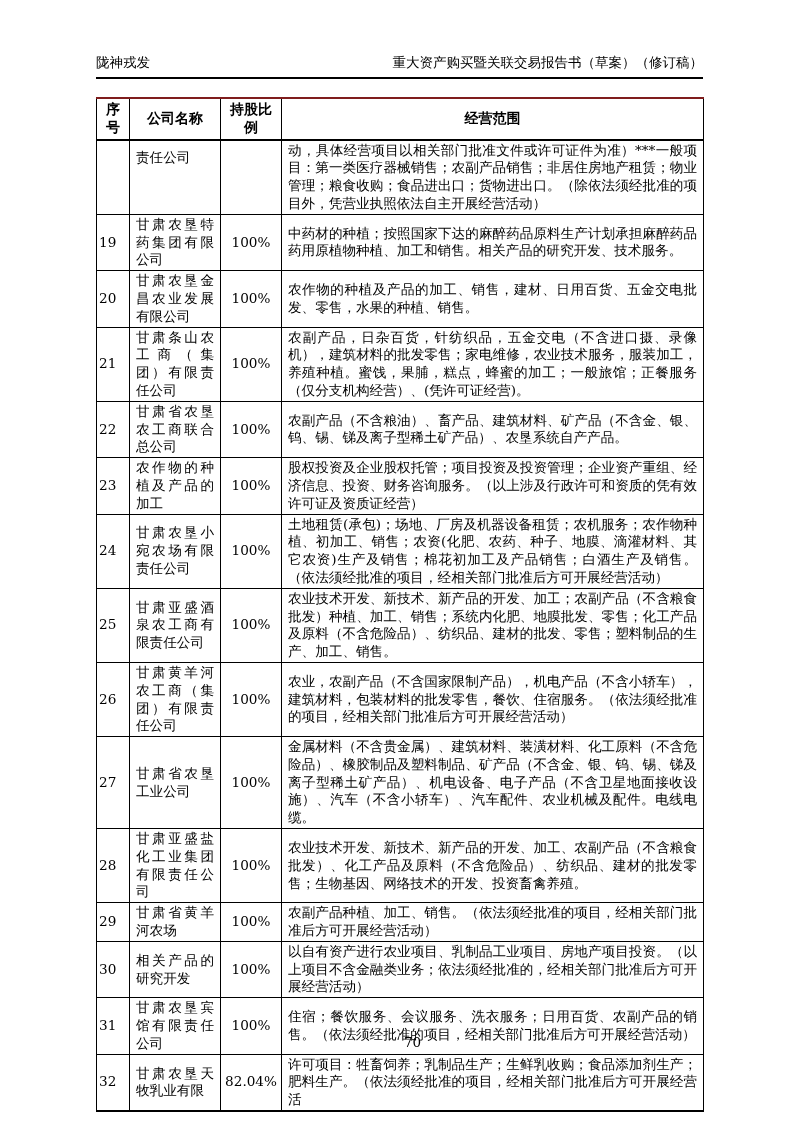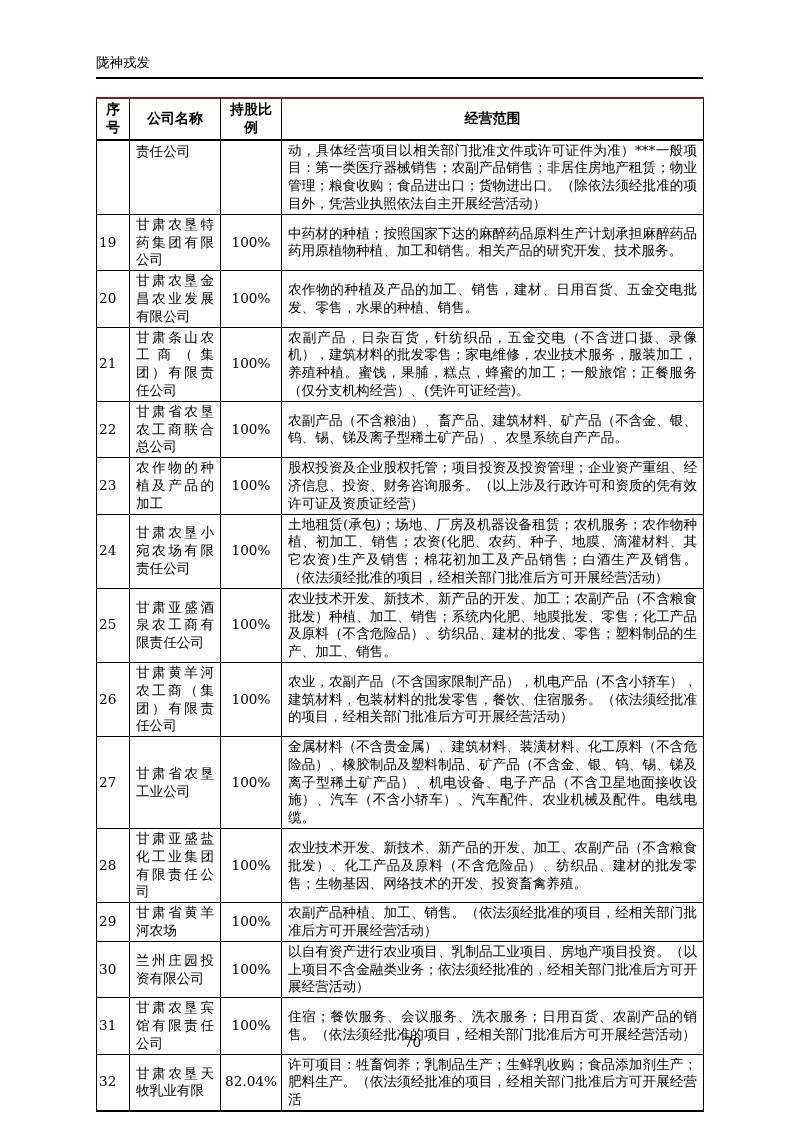--- a/index.html
+++ b/index.html
@@ -47,37 +47,38 @@
     font-size: 14px;
     padding: 2px 4px;
     border-bottom: 2.5px solid #000000;
   }
   .company-table thead th.h-no { padding: 2px 5px; }
   .company-table tbody tr:last-child td { border-bottom: 2px solid #000000; }
   td.c-no    { text-align: left; padding: 1px 2px; }
   td.c-name  { text-align: justify; text-justify: inter-character; padding: 1px 6px; }
   td.c-ratio { text-align: center; padding: 1px 2px; }
   td.c-scope { text-align: justify; text-justify: inter-character; padding: 1px 6px; }
-  tr.row-cont td.c-name { vertical-align: top; padding-top: 2px; }
+  tr.row-cont td.c-name { vertical-align: top; padding-top: 8px; }
   .doc-footer {
     position: absolute;
     left: 16px;
     top: 1034px;
     width: 100%;
     text-align: center;
     font-size: 13.5px;
   }
 </style>
 </head>
 <body>
 
 <div class="page">
 
   <div class="doc-header">
     <span>陇神戎发</span>
+    <span>重大资产购买暨关联交易报告书（草案）（修订稿）</span>
   </div>
 
   <table class="company-table">
     <colgroup>
       <col style="width:33px">
         <col style="width:91px">
         <col style="width:61px">
         <col style="width:422px">
     </colgroup>
     <thead>
@@ -156,21 +157,21 @@
         <td class="c-scope">农业技术开发、新技术、新产品的开发、加工、农副产品（不含粮食批发）、化工产品及原料（不含危险品）、纺织品、建材的批发零售；生物基因、网络技术的开发、投资畜禽养殖。</td>
       </tr>
       <tr>
         <td class="c-no">29</td>
         <td class="c-name">甘肃省黄羊河农场</td>
         <td class="c-ratio">100%</td>
         <td class="c-scope">农副产品种植、加工、销售。（依法须经批准的项目，经相关部门批准后方可开展经营活动）</td>
       </tr>
       <tr>
         <td class="c-no">30</td>
-        <td class="c-name">兰州庄园投资有限公司</td>
+        <td class="c-name">相关产品的研究开发</td>
         <td class="c-ratio">100%</td>
         <td class="c-scope">以自有资产进行农业项目、乳制品工业项目、房地产项目投资。（以上项目不含金融类业务；依法须经批准的，经相关部门批准后方可开展经营活动）</td>
       </tr>
       <tr>
         <td class="c-no">31</td>
         <td class="c-name">甘肃农垦宾馆有限责任公司</td>
         <td class="c-ratio">100%</td>
         <td class="c-scope">住宿；餐饮服务、会议服务、洗衣服务；日用百货、农副产品的销售。（依法须经批准的项目，经相关部门批准后方可开展经营活动）</td>
       </tr>
       <tr>

